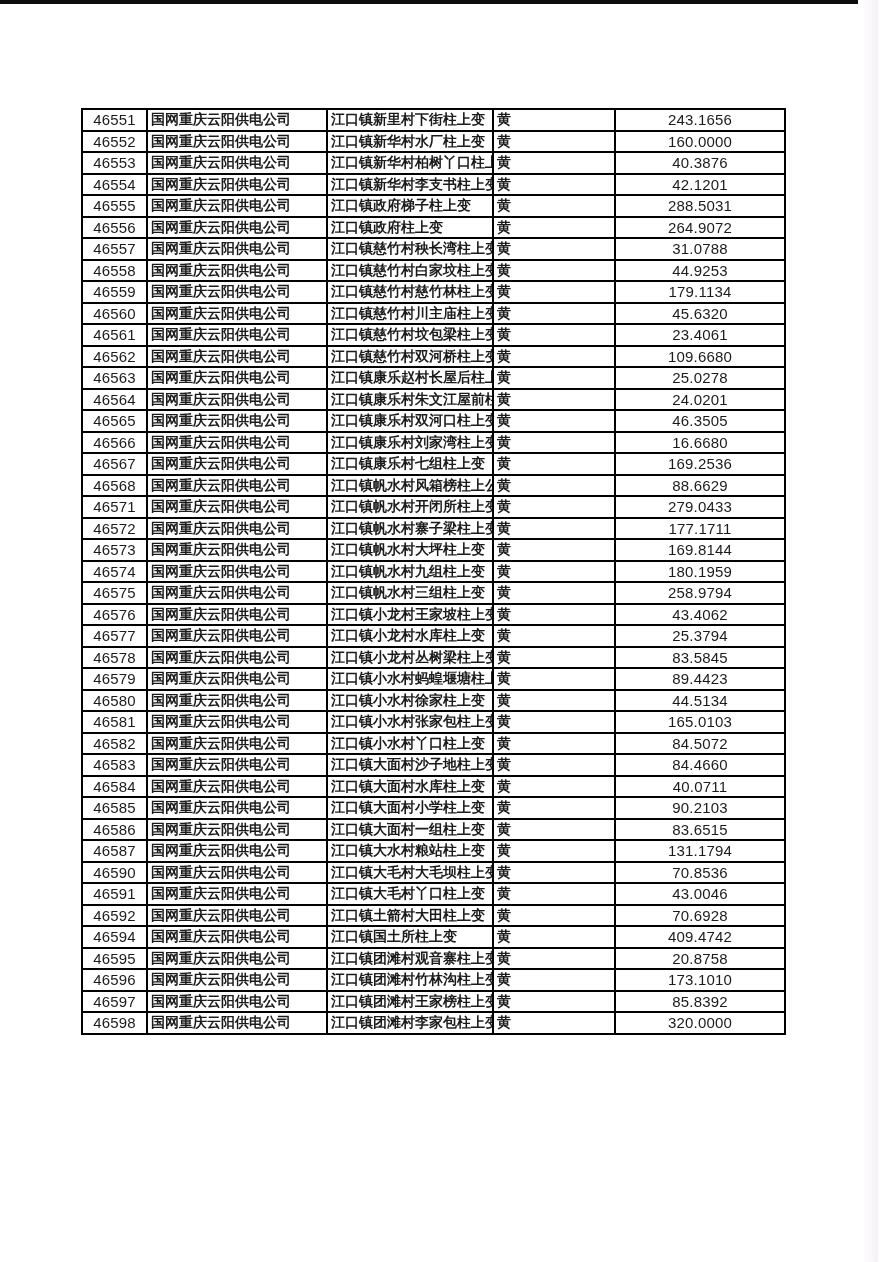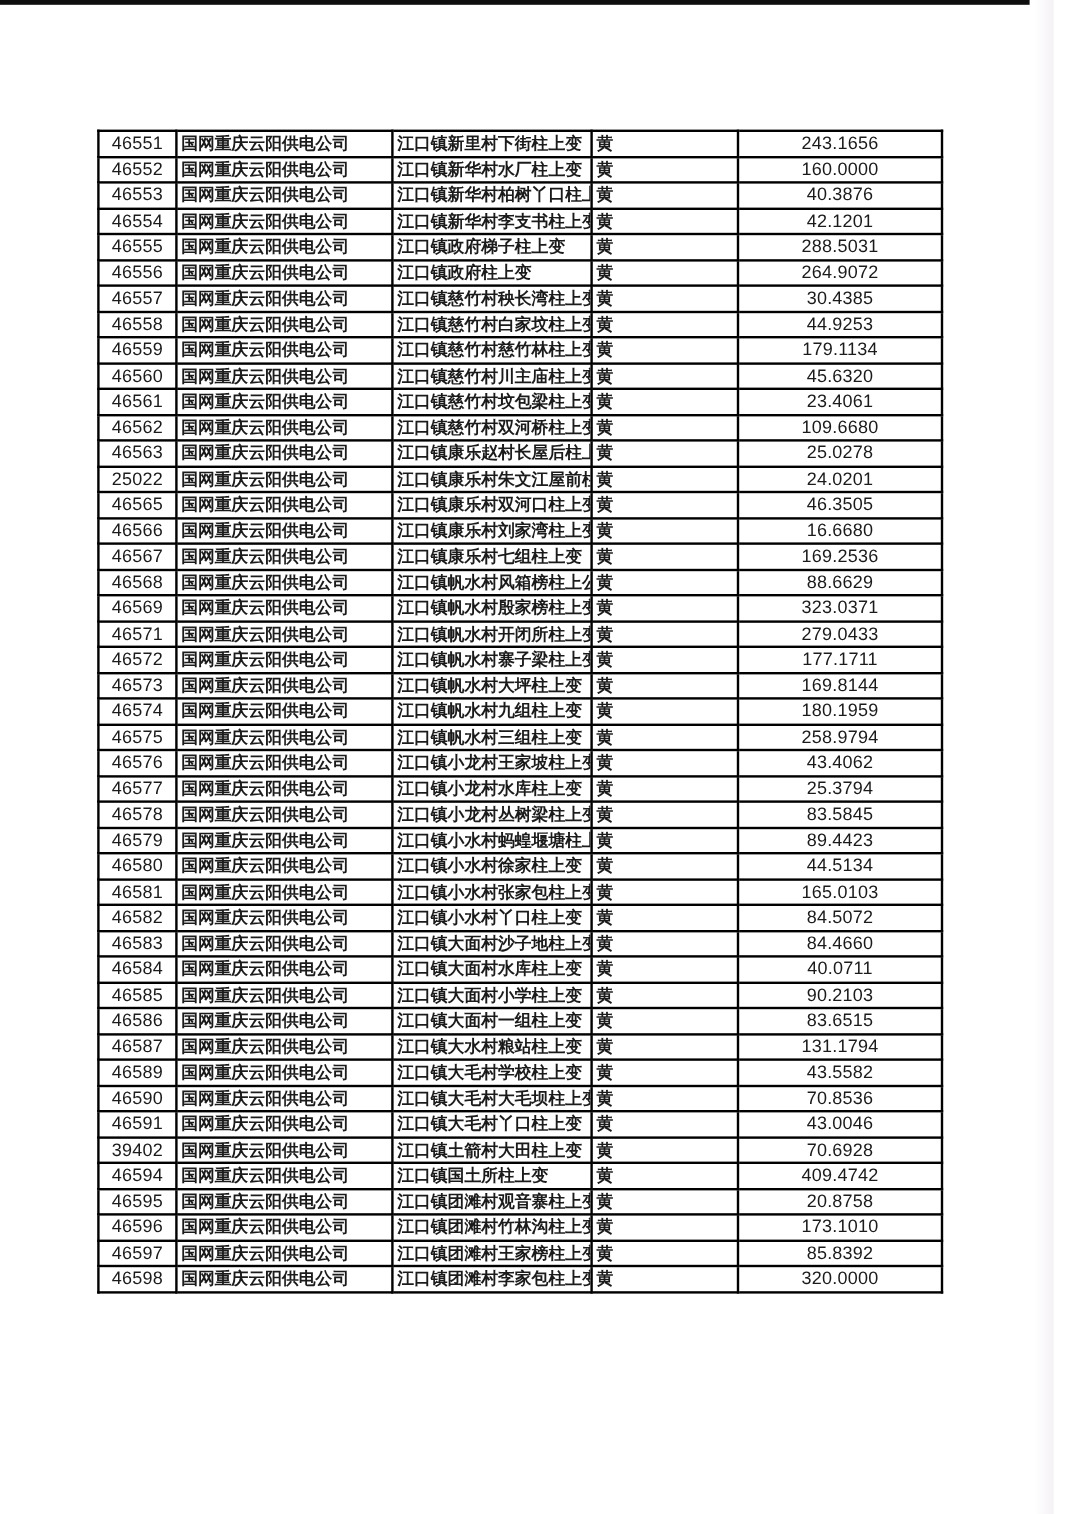--- a/index.html
+++ b/index.html
@@ -123,21 +123,21 @@
           <td class="c-co">国网重庆云阳供电公司</td>
           <td class="c-name">江口镇政府柱上变</td>
           <td class="c-color">黄</td>
           <td class="c-val">264.9072</td>
         </tr>
         <tr>
           <td class="c-id">46557</td>
           <td class="c-co">国网重庆云阳供电公司</td>
           <td class="c-name">江口镇慈竹村秧长湾柱上变</td>
           <td class="c-color">黄</td>
-          <td class="c-val">30.4385</td>
+          <td class="c-val">31.0788</td>
         </tr>
         <tr>
           <td class="c-id">46558</td>
           <td class="c-co">国网重庆云阳供电公司</td>
           <td class="c-name">江口镇慈竹村白家坟柱上变</td>
           <td class="c-color">黄</td>
           <td class="c-val">44.9253</td>
         </tr>
         <tr>
           <td class="c-id">46559</td>
@@ -168,21 +168,21 @@
           <td class="c-val">109.6680</td>
         </tr>
         <tr>
           <td class="c-id">46563</td>
           <td class="c-co">国网重庆云阳供电公司</td>
           <td class="c-name">江口镇康乐赵村长屋后柱上变</td>
           <td class="c-color">黄</td>
           <td class="c-val">25.0278</td>
         </tr>
         <tr>
-          <td class="c-id">25022</td>
+          <td class="c-id">46564</td>
           <td class="c-co">国网重庆云阳供电公司</td>
           <td class="c-name">江口镇康乐村朱文江屋前柱上变</td>
           <td class="c-color">黄</td>
           <td class="c-val">24.0201</td>
         </tr>
         <tr>
           <td class="c-id">46565</td>
           <td class="c-co">国网重庆云阳供电公司</td>
           <td class="c-name">江口镇康乐村双河口柱上变</td>
           <td class="c-color">黄</td>
@@ -203,27 +203,20 @@
           <td class="c-val">169.2536</td>
         </tr>
         <tr>
           <td class="c-id">46568</td>
           <td class="c-co">国网重庆云阳供电公司</td>
           <td class="c-name">江口镇帆水村风箱榜柱上公变</td>
           <td class="c-color">黄</td>
           <td class="c-val">88.6629</td>
         </tr>
         <tr>
-          <td class="c-id">46569</td>
-          <td class="c-co">国网重庆云阳供电公司</td>
-          <td class="c-name">江口镇帆水村殷家榜柱上变</td>
-          <td class="c-color">黄</td>
-          <td class="c-val">323.0371</td>
-        </tr>
-        <tr>
           <td class="c-id">46571</td>
           <td class="c-co">国网重庆云阳供电公司</td>
           <td class="c-name">江口镇帆水村开闭所柱上变</td>
           <td class="c-color">黄</td>
           <td class="c-val">279.0433</td>
         </tr>
         <tr>
           <td class="c-id">46572</td>
           <td class="c-co">国网重庆云阳供电公司</td>
           <td class="c-name">江口镇帆水村寨子梁柱上变</td>
@@ -329,42 +322,35 @@
           <td class="c-val">83.6515</td>
         </tr>
         <tr>
           <td class="c-id">46587</td>
           <td class="c-co">国网重庆云阳供电公司</td>
           <td class="c-name">江口镇大水村粮站柱上变</td>
           <td class="c-color">黄</td>
           <td class="c-val">131.1794</td>
         </tr>
         <tr>
-          <td class="c-id">46589</td>
-          <td class="c-co">国网重庆云阳供电公司</td>
-          <td class="c-name">江口镇大毛村学校柱上变</td>
-          <td class="c-color">黄</td>
-          <td class="c-val">43.5582</td>
-        </tr>
-        <tr>
           <td class="c-id">46590</td>
           <td class="c-co">国网重庆云阳供电公司</td>
           <td class="c-name">江口镇大毛村大毛坝柱上变</td>
           <td class="c-color">黄</td>
           <td class="c-val">70.8536</td>
         </tr>
         <tr>
           <td class="c-id">46591</td>
           <td class="c-co">国网重庆云阳供电公司</td>
           <td class="c-name">江口镇大毛村丫口柱上变</td>
           <td class="c-color">黄</td>
           <td class="c-val">43.0046</td>
         </tr>
         <tr>
-          <td class="c-id">39402</td>
+          <td class="c-id">46592</td>
           <td class="c-co">国网重庆云阳供电公司</td>
           <td class="c-name">江口镇土箭村大田柱上变</td>
           <td class="c-color">黄</td>
           <td class="c-val">70.6928</td>
         </tr>
         <tr>
           <td class="c-id">46594</td>
           <td class="c-co">国网重庆云阳供电公司</td>
           <td class="c-name">江口镇国土所柱上变</td>
           <td class="c-color">黄</td>

